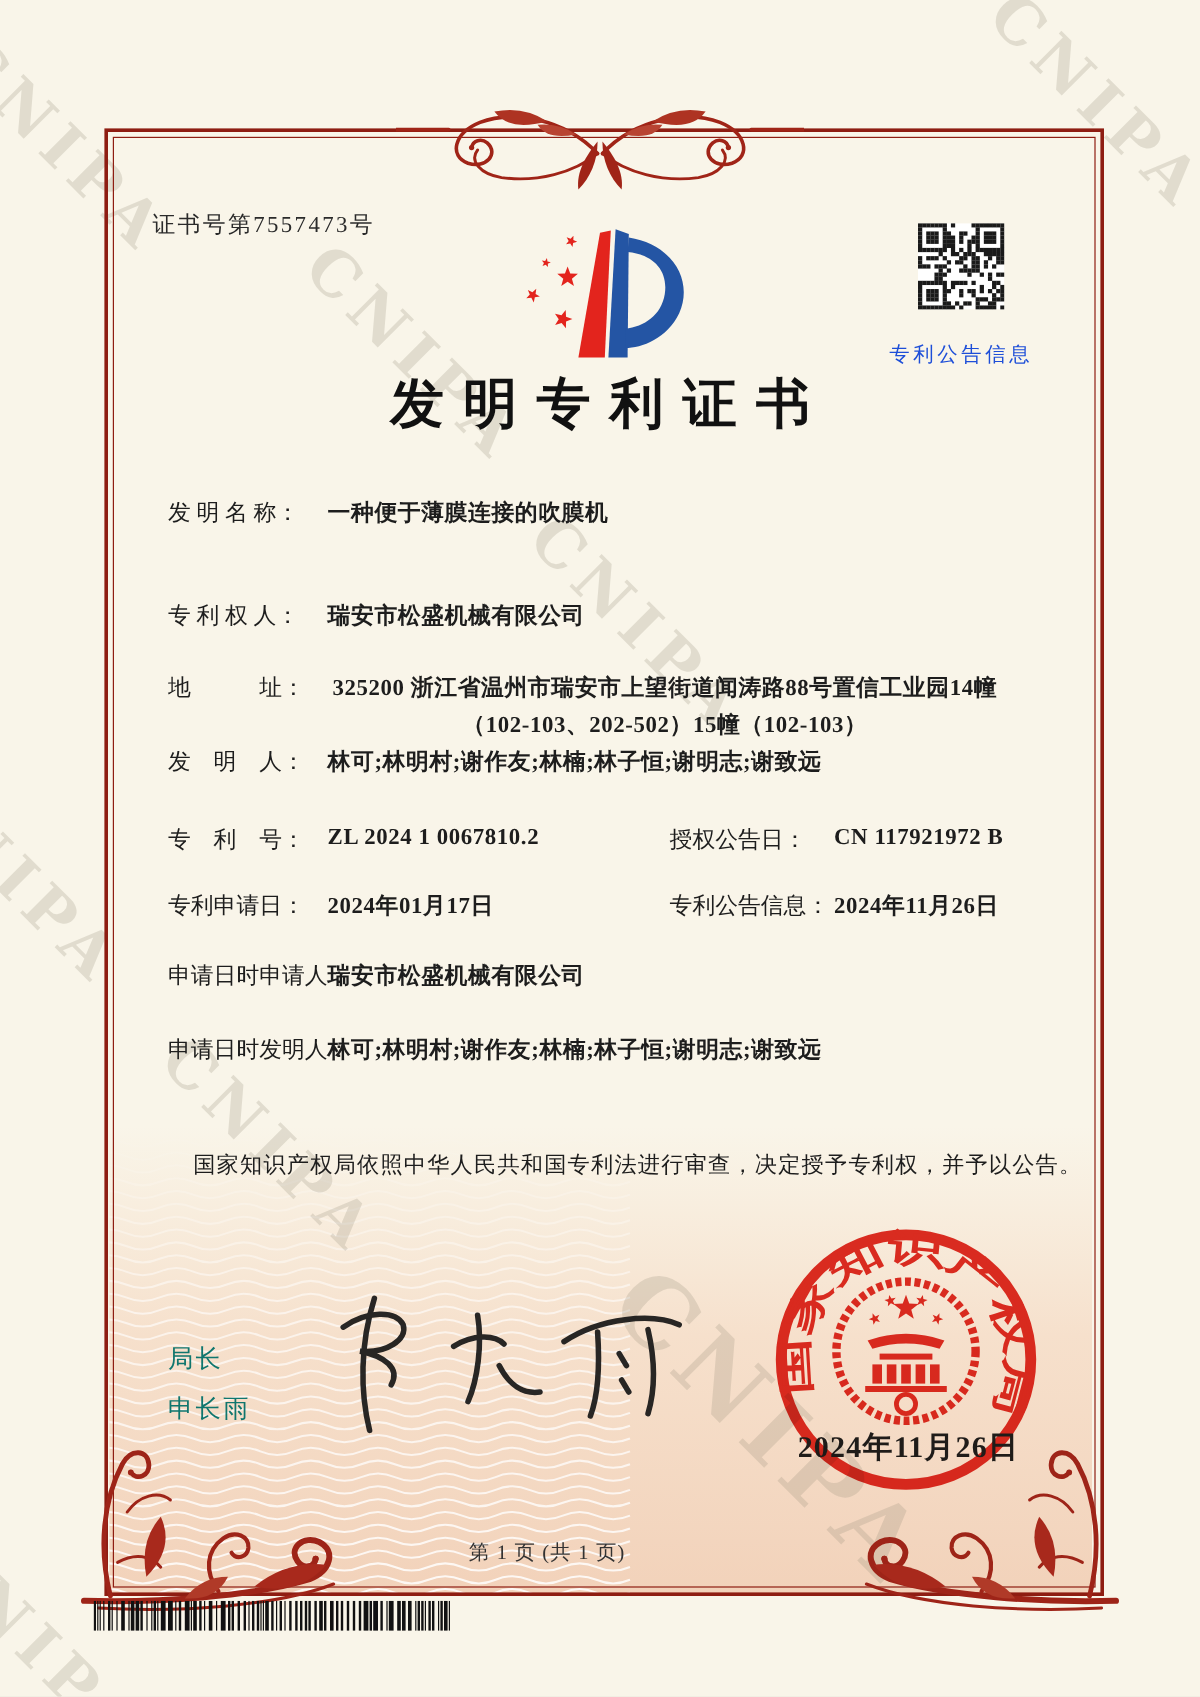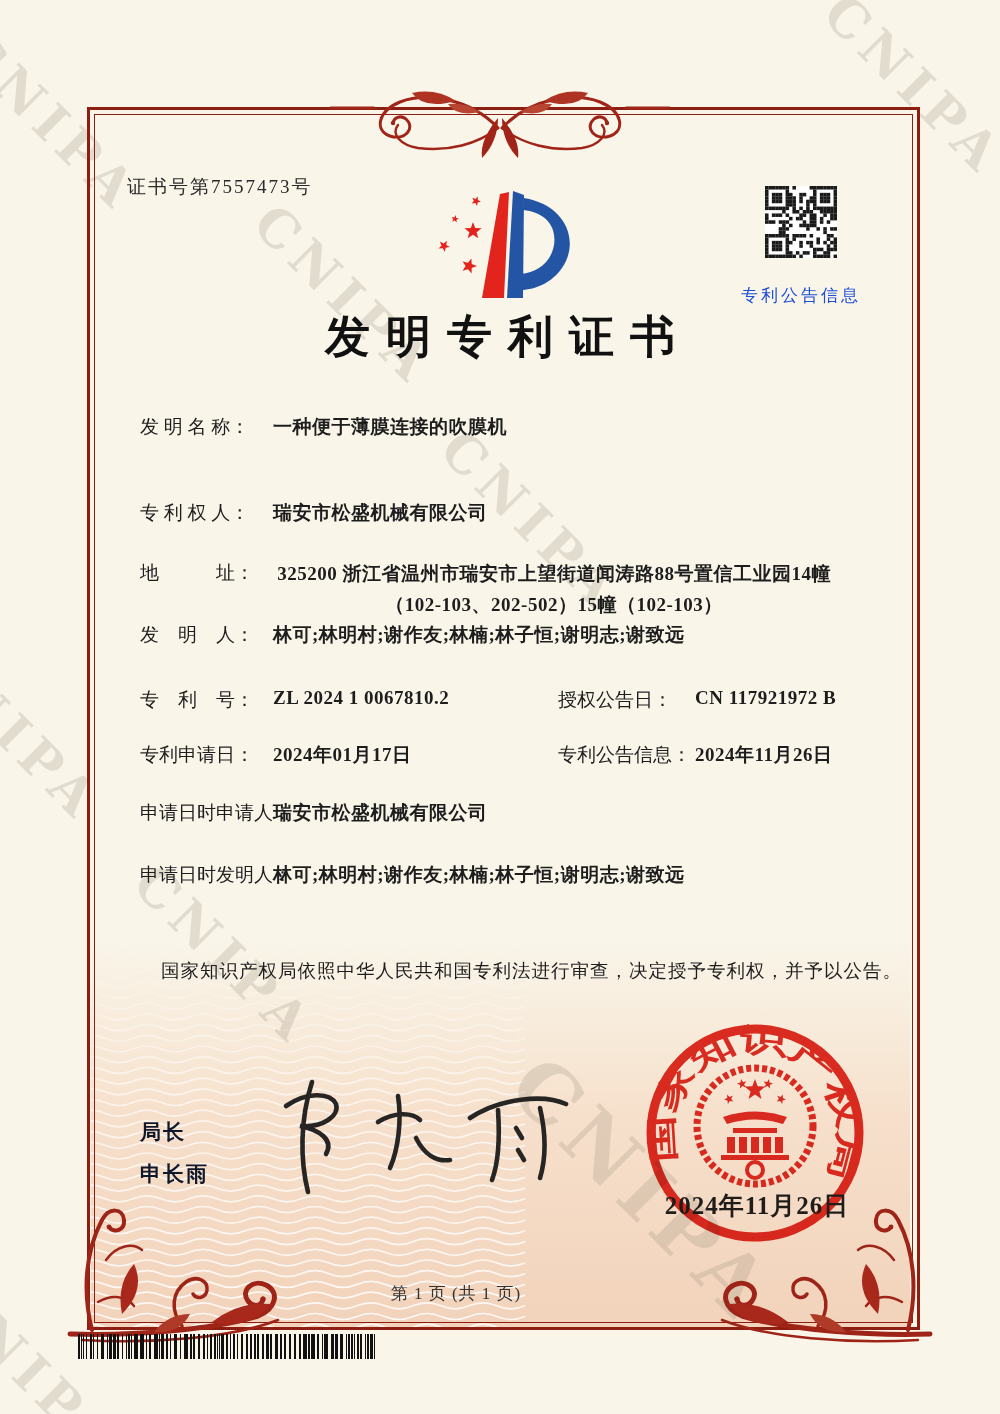--- a/index.html
+++ b/index.html
@@ -33,21 +33,21 @@
   .qr-label{
     position:absolute;left:731px;top:284px;width:140px;text-align:center;
     font-size:17px;letter-spacing:3px;color:#1d4ed8;z-index:4;
   }
   .lab,.val{position:absolute;font-size:19px;color:#1d1d1d;z-index:4;white-space:nowrap;}
   .val{letter-spacing:.5px;font-weight:bold;}
   .val.wrap{white-space:normal;width:562px;line-height:31px;word-break:break-all;text-align:center;}
   .decl{position:absolute;font-size:18.5px;letter-spacing:1px;color:#1d1d1d;z-index:4;white-space:nowrap;text-align:center;}
   .sig-label{
     position:absolute;left:140px;font-family:"Liberation Sans","DejaVu Sans",sans-serif;
-    font-size:21px;color:#0f172a;letter-spacing:2px;z-index:4;font-weight:bold;
+    font-size:21px;color:#0f766e;letter-spacing:2px;z-index:4;
   }
   .footer-page{
     position:absolute;left:0;top:1282px;width:912px;text-align:center;
     font-size:17px;color:#333;z-index:4;letter-spacing:1px;
   }
   svg{display:block;}
   .z1{z-index:1;} .z3{z-index:3;} .z4{z-index:4;} .z5{z-index:5;}
 </style>
 </head>
 <body>

